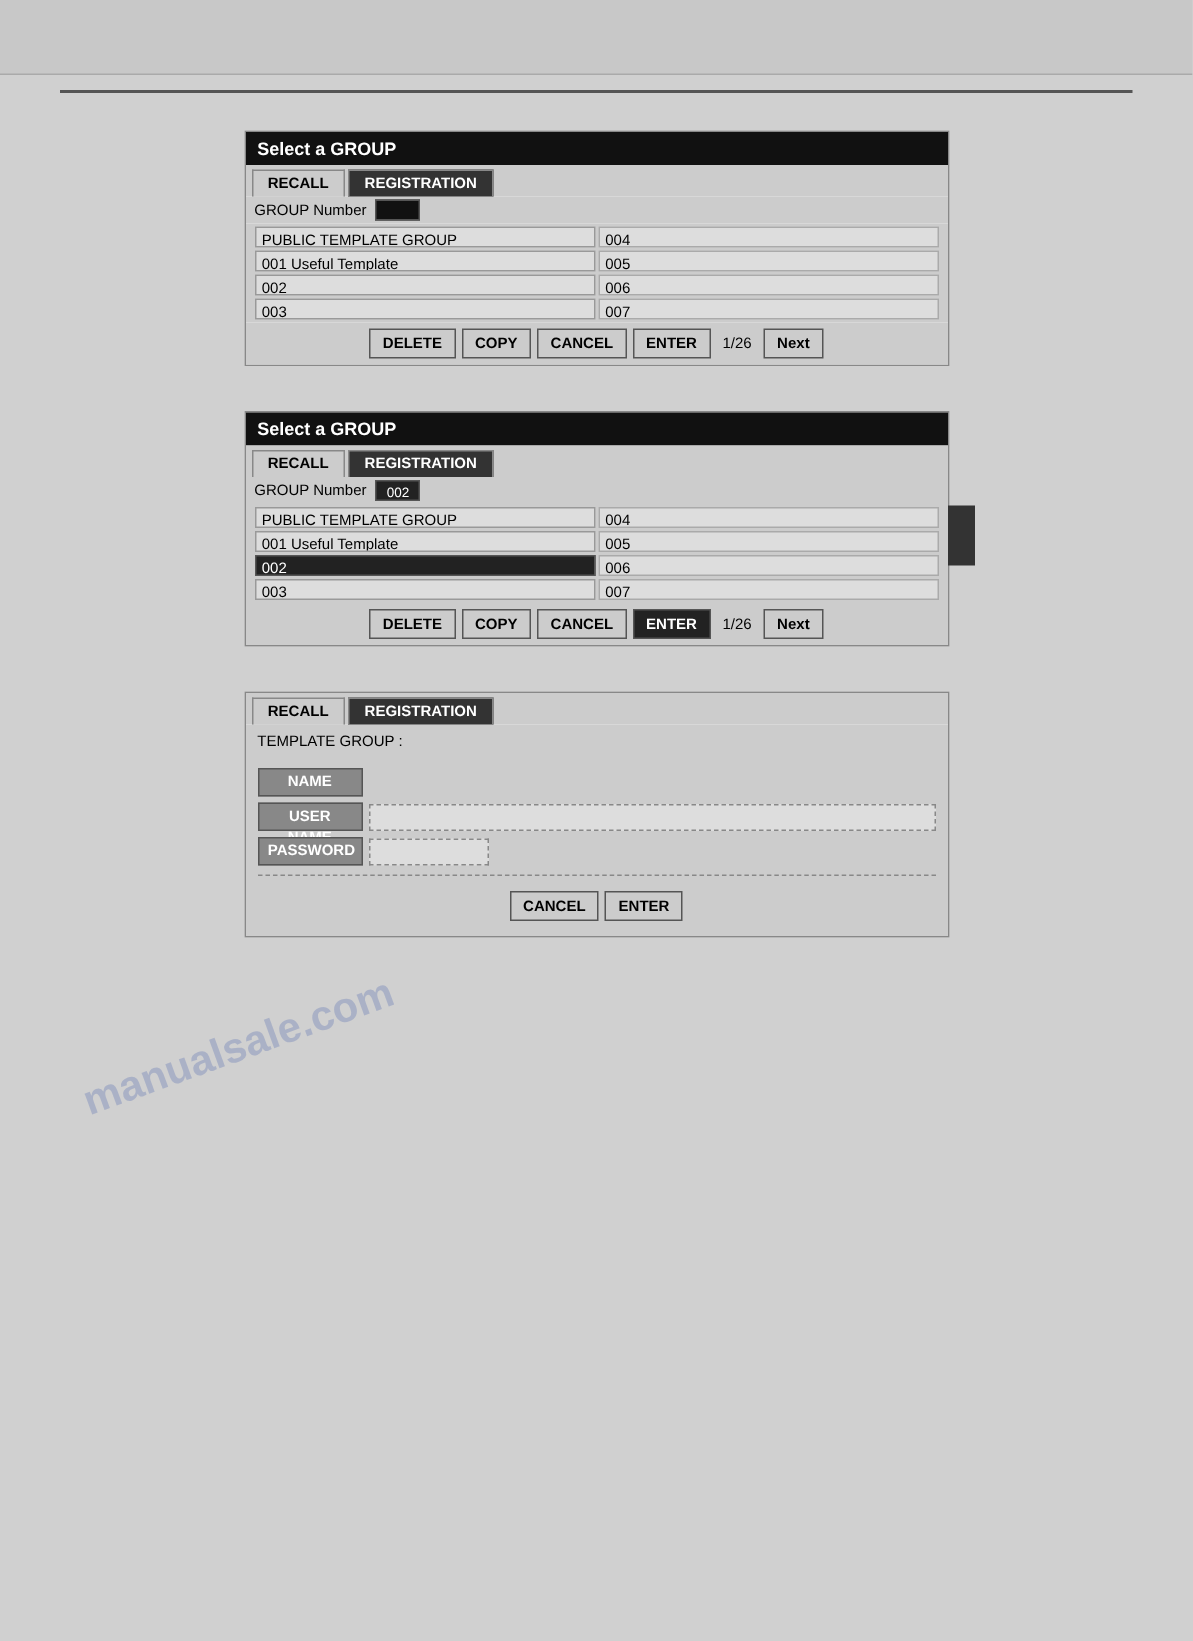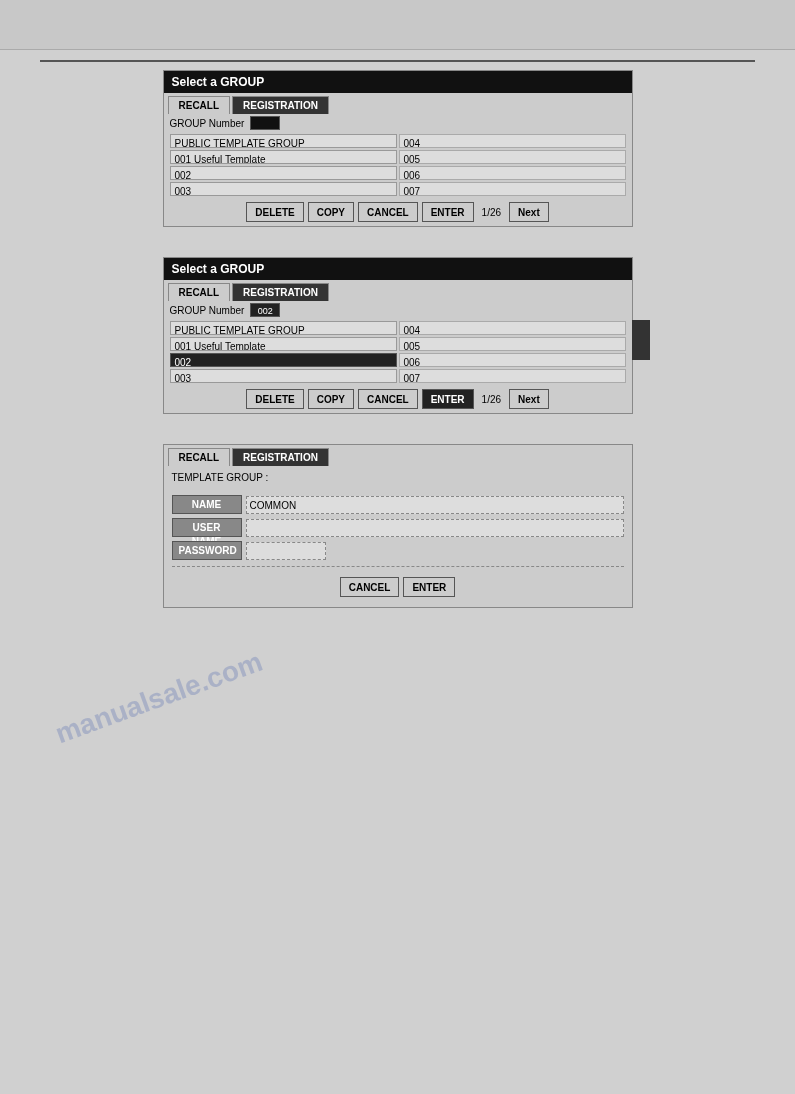--- a/index.html
+++ b/index.html
@@ -25,21 +25,21 @@
       margin: 0 auto;
       border-top: 2px solid #555;
       margin-top: 10px;
     }
 
     .panel-container {
       display: flex;
       flex-direction: column;
       align-items: center;
       gap: 30px;
-      padding-top: 8px;
+      padding-top: 25px;
     }
 
     
     .panel {
       width: 470px;
       border: 1px solid #888;
       background: #fff;
       position: relative;
     }
 
@@ -327,21 +327,20 @@
       </div>
       <div class="tab tab-registration">
         <span>REGISTRATION</span>
       </div>
     </div>
     <div class="form-section">
       <div class="template-group-label">TEMPLATE GROUP :</div>
 
       <div class="form-row">
         <div class="form-label-btn">NAME</div>
-        <div class="form-value">COMMON</div>
       </div>
 
       <div class="form-row">
         <div class="form-label-btn">USER NAME</div>
         <div class="form-value"></div>
       </div>
 
       <div class="form-row">
         <div class="form-label-btn">PASSWORD</div>
         <div class="form-value" style="width:80px; flex:none;"></div>

